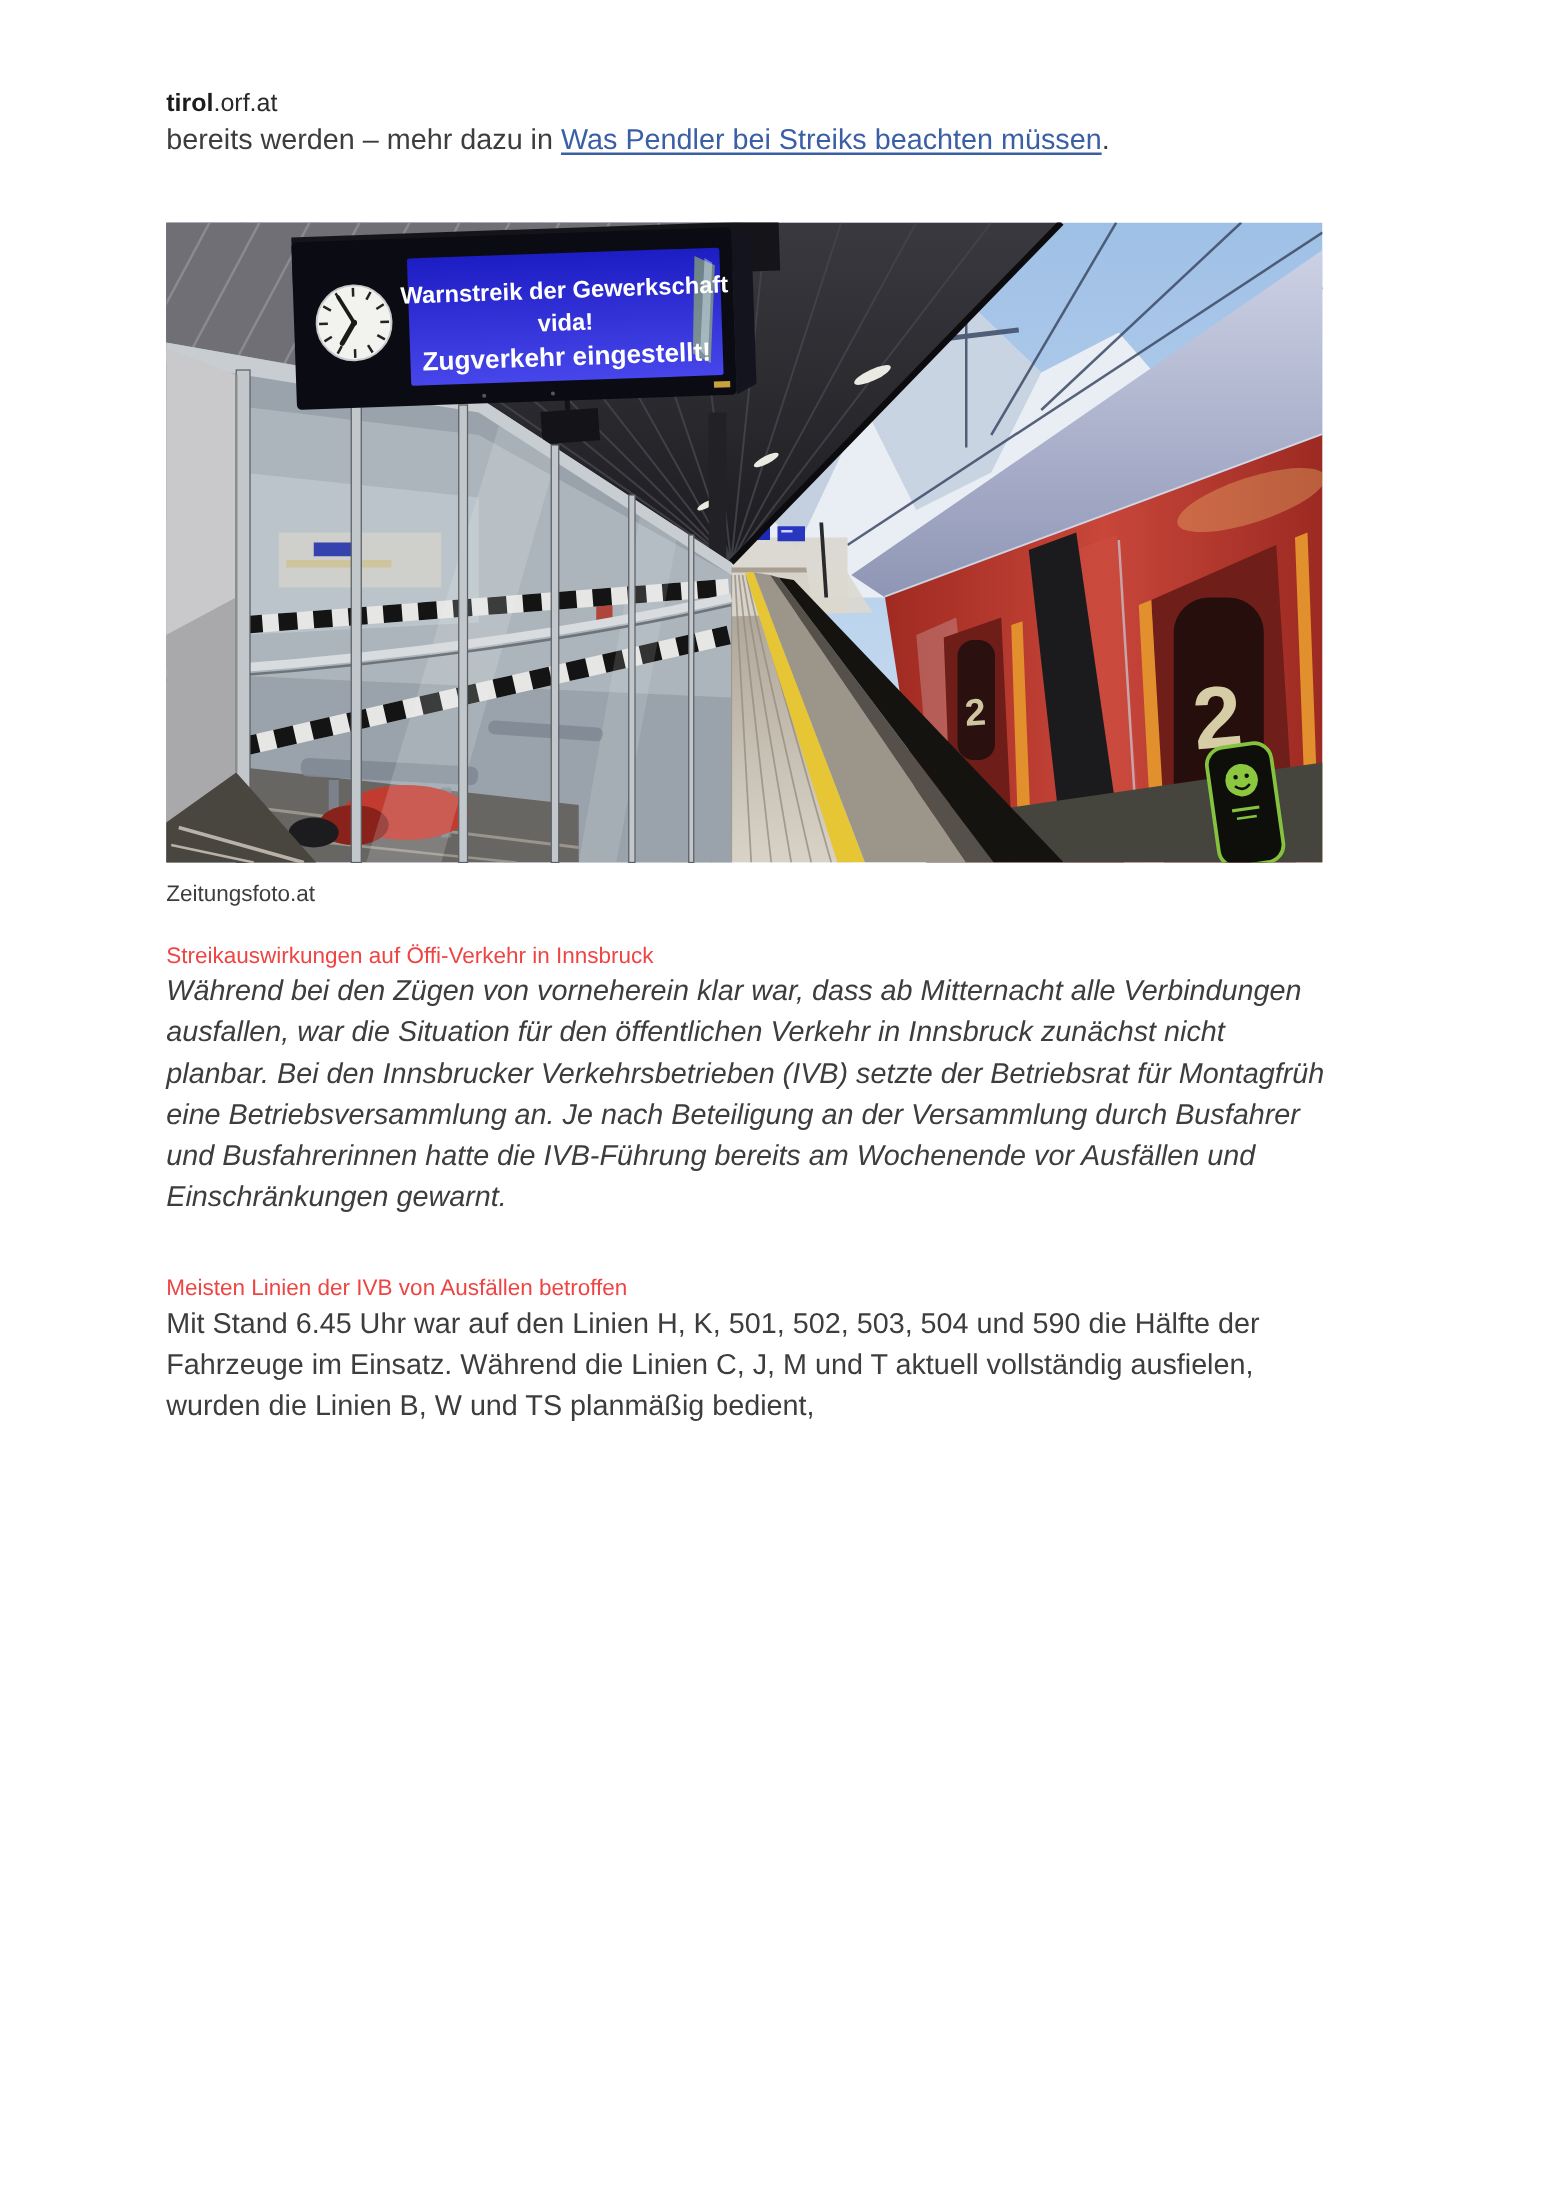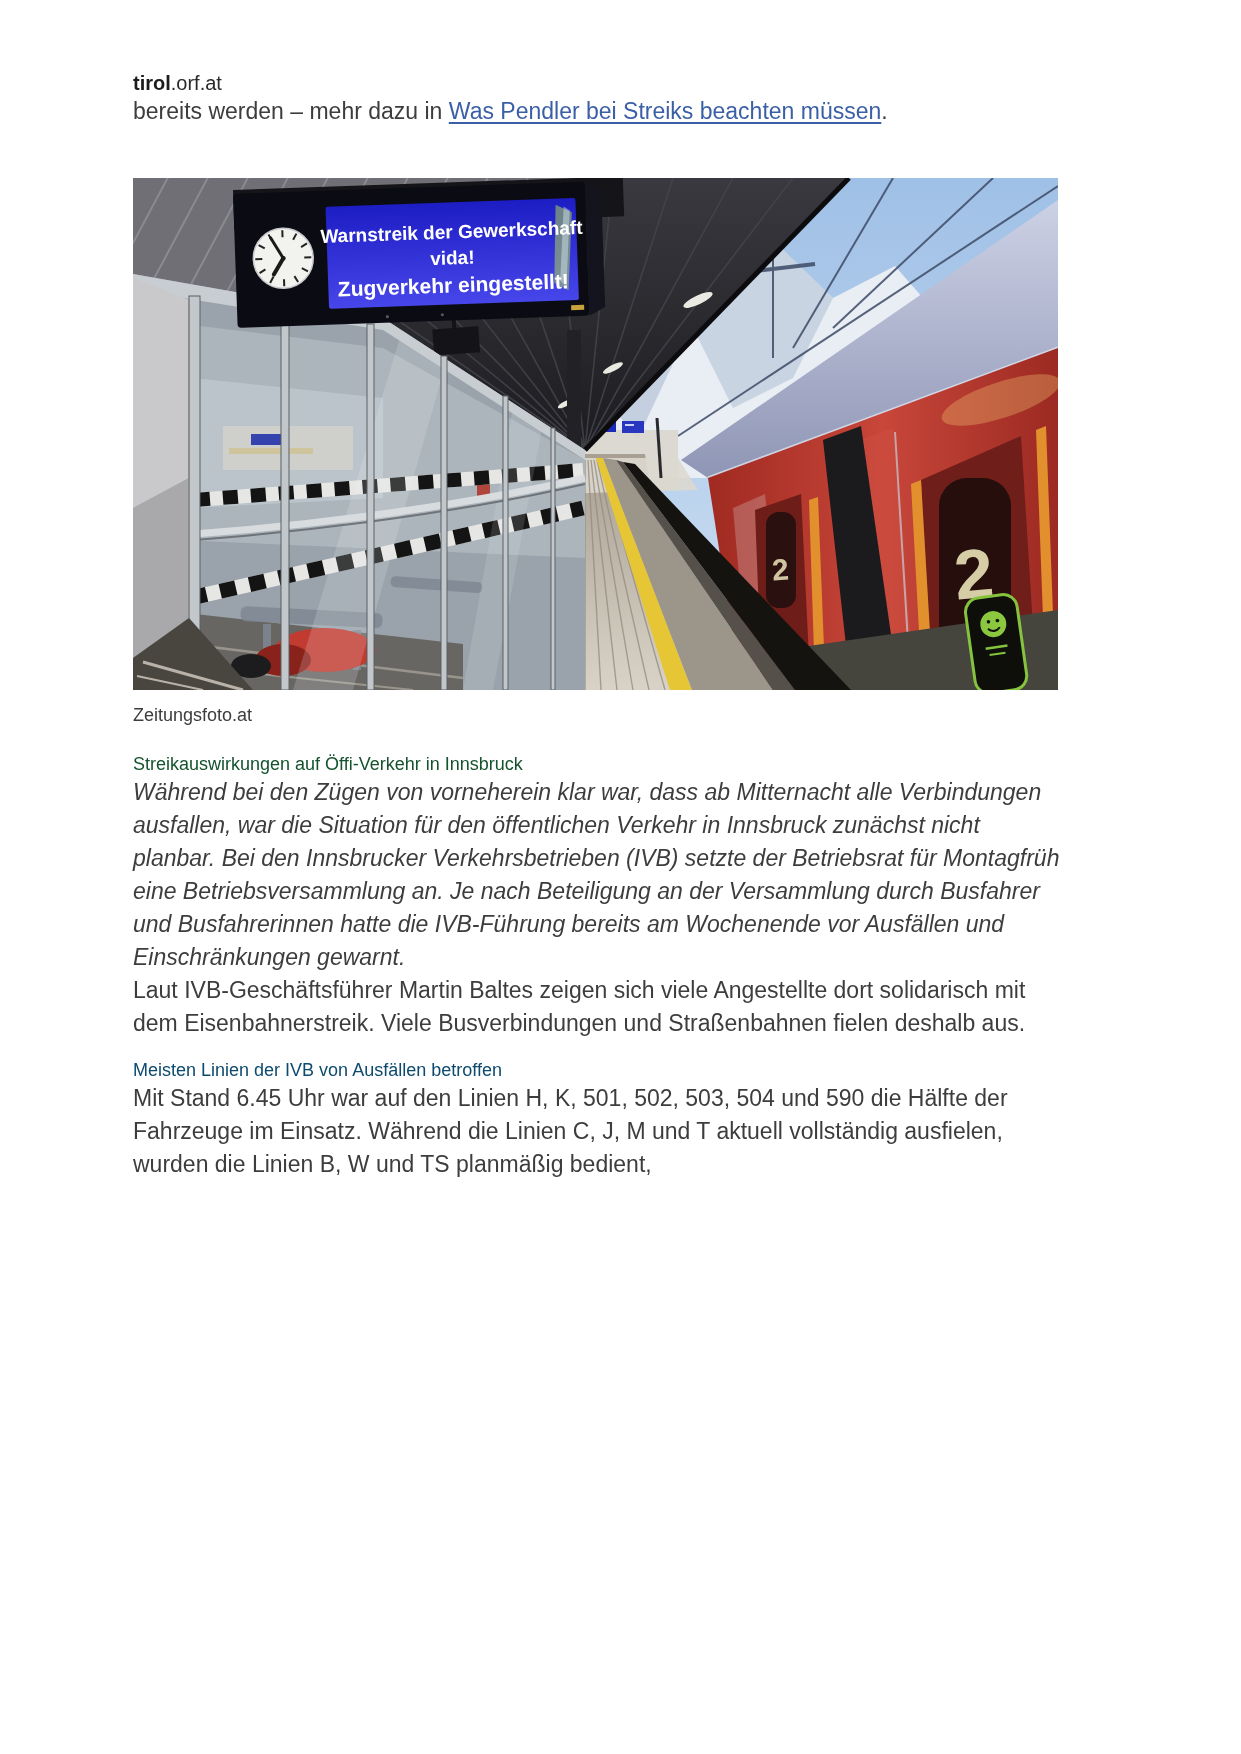--- a/index.html
+++ b/index.html
@@ -19,24 +19,24 @@
   }
   .p1{margin-top:118px;max-width:880px;}
   .p2{margin-top:14px;}
   .article-link{
     color:#3b5fa6;font-weight:normal;text-decoration:underline;
     text-decoration-thickness:2px;text-underline-offset:3px;cursor:pointer;
   }
   figure.photo-figure{margin:50px 0 0 0;padding:0;width:925px;}
   .photo-frame{width:925px;height:512px;display:block;}
   .photo-credit{margin-top:10px;font-size:18px;line-height:30px;color:#3d3d3d;}
-  .photo-caption{margin-top:22px;font-size:18px;line-height:24px;color:#14532d;}
+  .photo-caption{margin-top:22px;font-size:18px;line-height:24px;color:#ef4444;}
   .p3{margin-top:20px;font-style:italic;}
   .p4{margin-top:28px;}
-  .subheading{margin:18px 0 0 0;font-size:18px;line-height:24px;font-weight:normal;color:#0c4a6e;}
+  .subheading{margin:44px 0 0 0;font-size:18px;line-height:24px;font-weight:normal;color:#ef4444;}
   .p5{margin-top:26px;}
   .page-footer{
     position:absolute;left:0;right:0;top:1648px;text-align:center;
     font-size:19px;color:#2e2e2e;font-style:italic;
   }
   .page-footer b{color:#1f1f1f;}
   svg text{font-family:"Liberation Sans", sans-serif;}
 </style>
 </head>
 <body>
@@ -327,21 +327,20 @@
       </svg>
 
       <figcaption>
         <div class="photo-credit">Zeitungsfoto.at</div>
         <div class="photo-caption">Streikauswirkungen auf Öffi-Verkehr in Innsbruck</div>
       </figcaption>
     </figure>
 
     <p class="body-text p3">Während bei den Zügen von vorneherein klar war, dass ab Mitternacht alle Verbindungen ausfallen, war die Situation für den öffentlichen Verkehr in Innsbruck zunächst nicht planbar. Bei den Innsbrucker Verkehrsbetrieben (IVB) setzte der Betriebsrat für Montagfrüh eine Betriebsversammlung an. Je nach Beteiligung an der Versammlung durch Busfahrer und Busfahrerinnen hatte die IVB-Führung bereits am Wochenende vor Ausfällen und Einschränkungen gewarnt.</p>
 
-    <p class="body-text p4">Laut IVB-Geschäftsführer Martin Baltes zeigen sich viele Angestellte dort solidarisch mit dem Eisenbahnerstreik. Viele Busverbindungen und Straßenbahnen fielen deshalb aus.</p>
 
     <h2 class="subheading">Meisten Linien der IVB von Ausfällen betroffen</h2>
 
     <p class="body-text p5">Mit Stand 6.45 Uhr war auf den Linien H, K, 501, 502, 503, 504 und 590 die Hälfte der Fahrzeuge im Einsatz. Während die Linien C, J, M und T aktuell vollständig ausfielen, wurden die Linien B, W und TS planmäßig bedient,</p>
 
   </div>
 
   <div class="page-footer">
     <span>Seite</span>
     <b>27</b>

